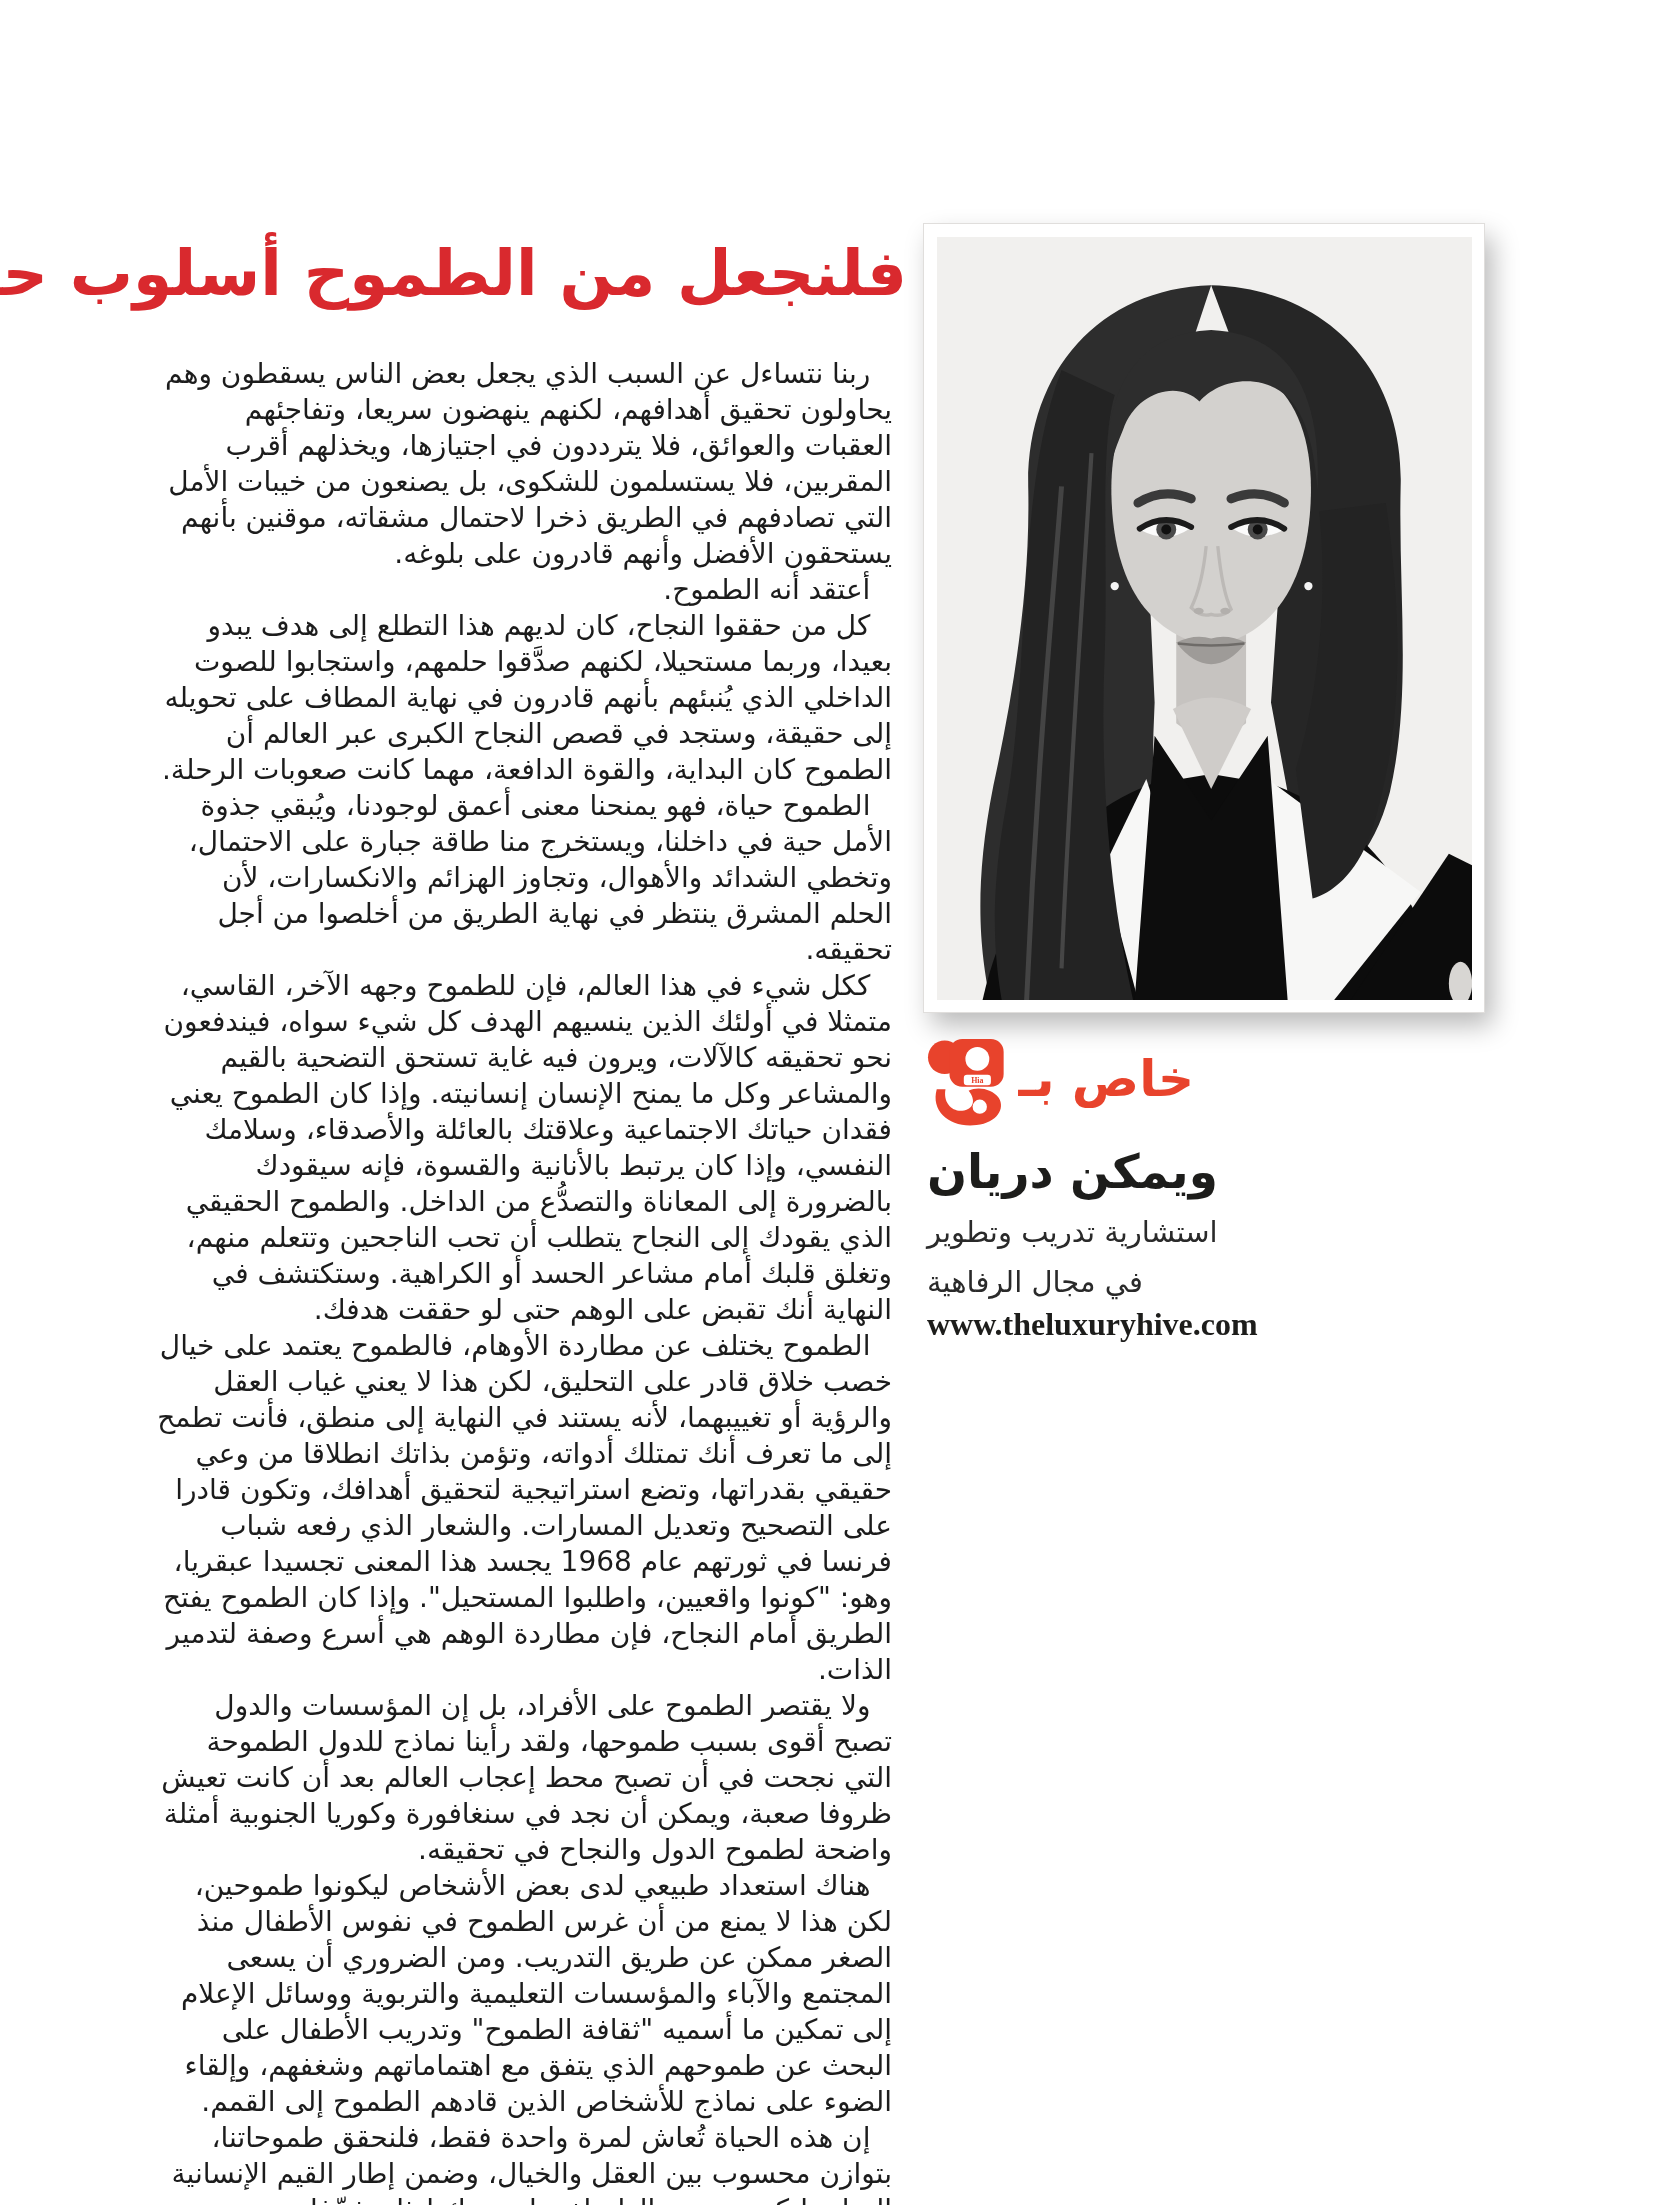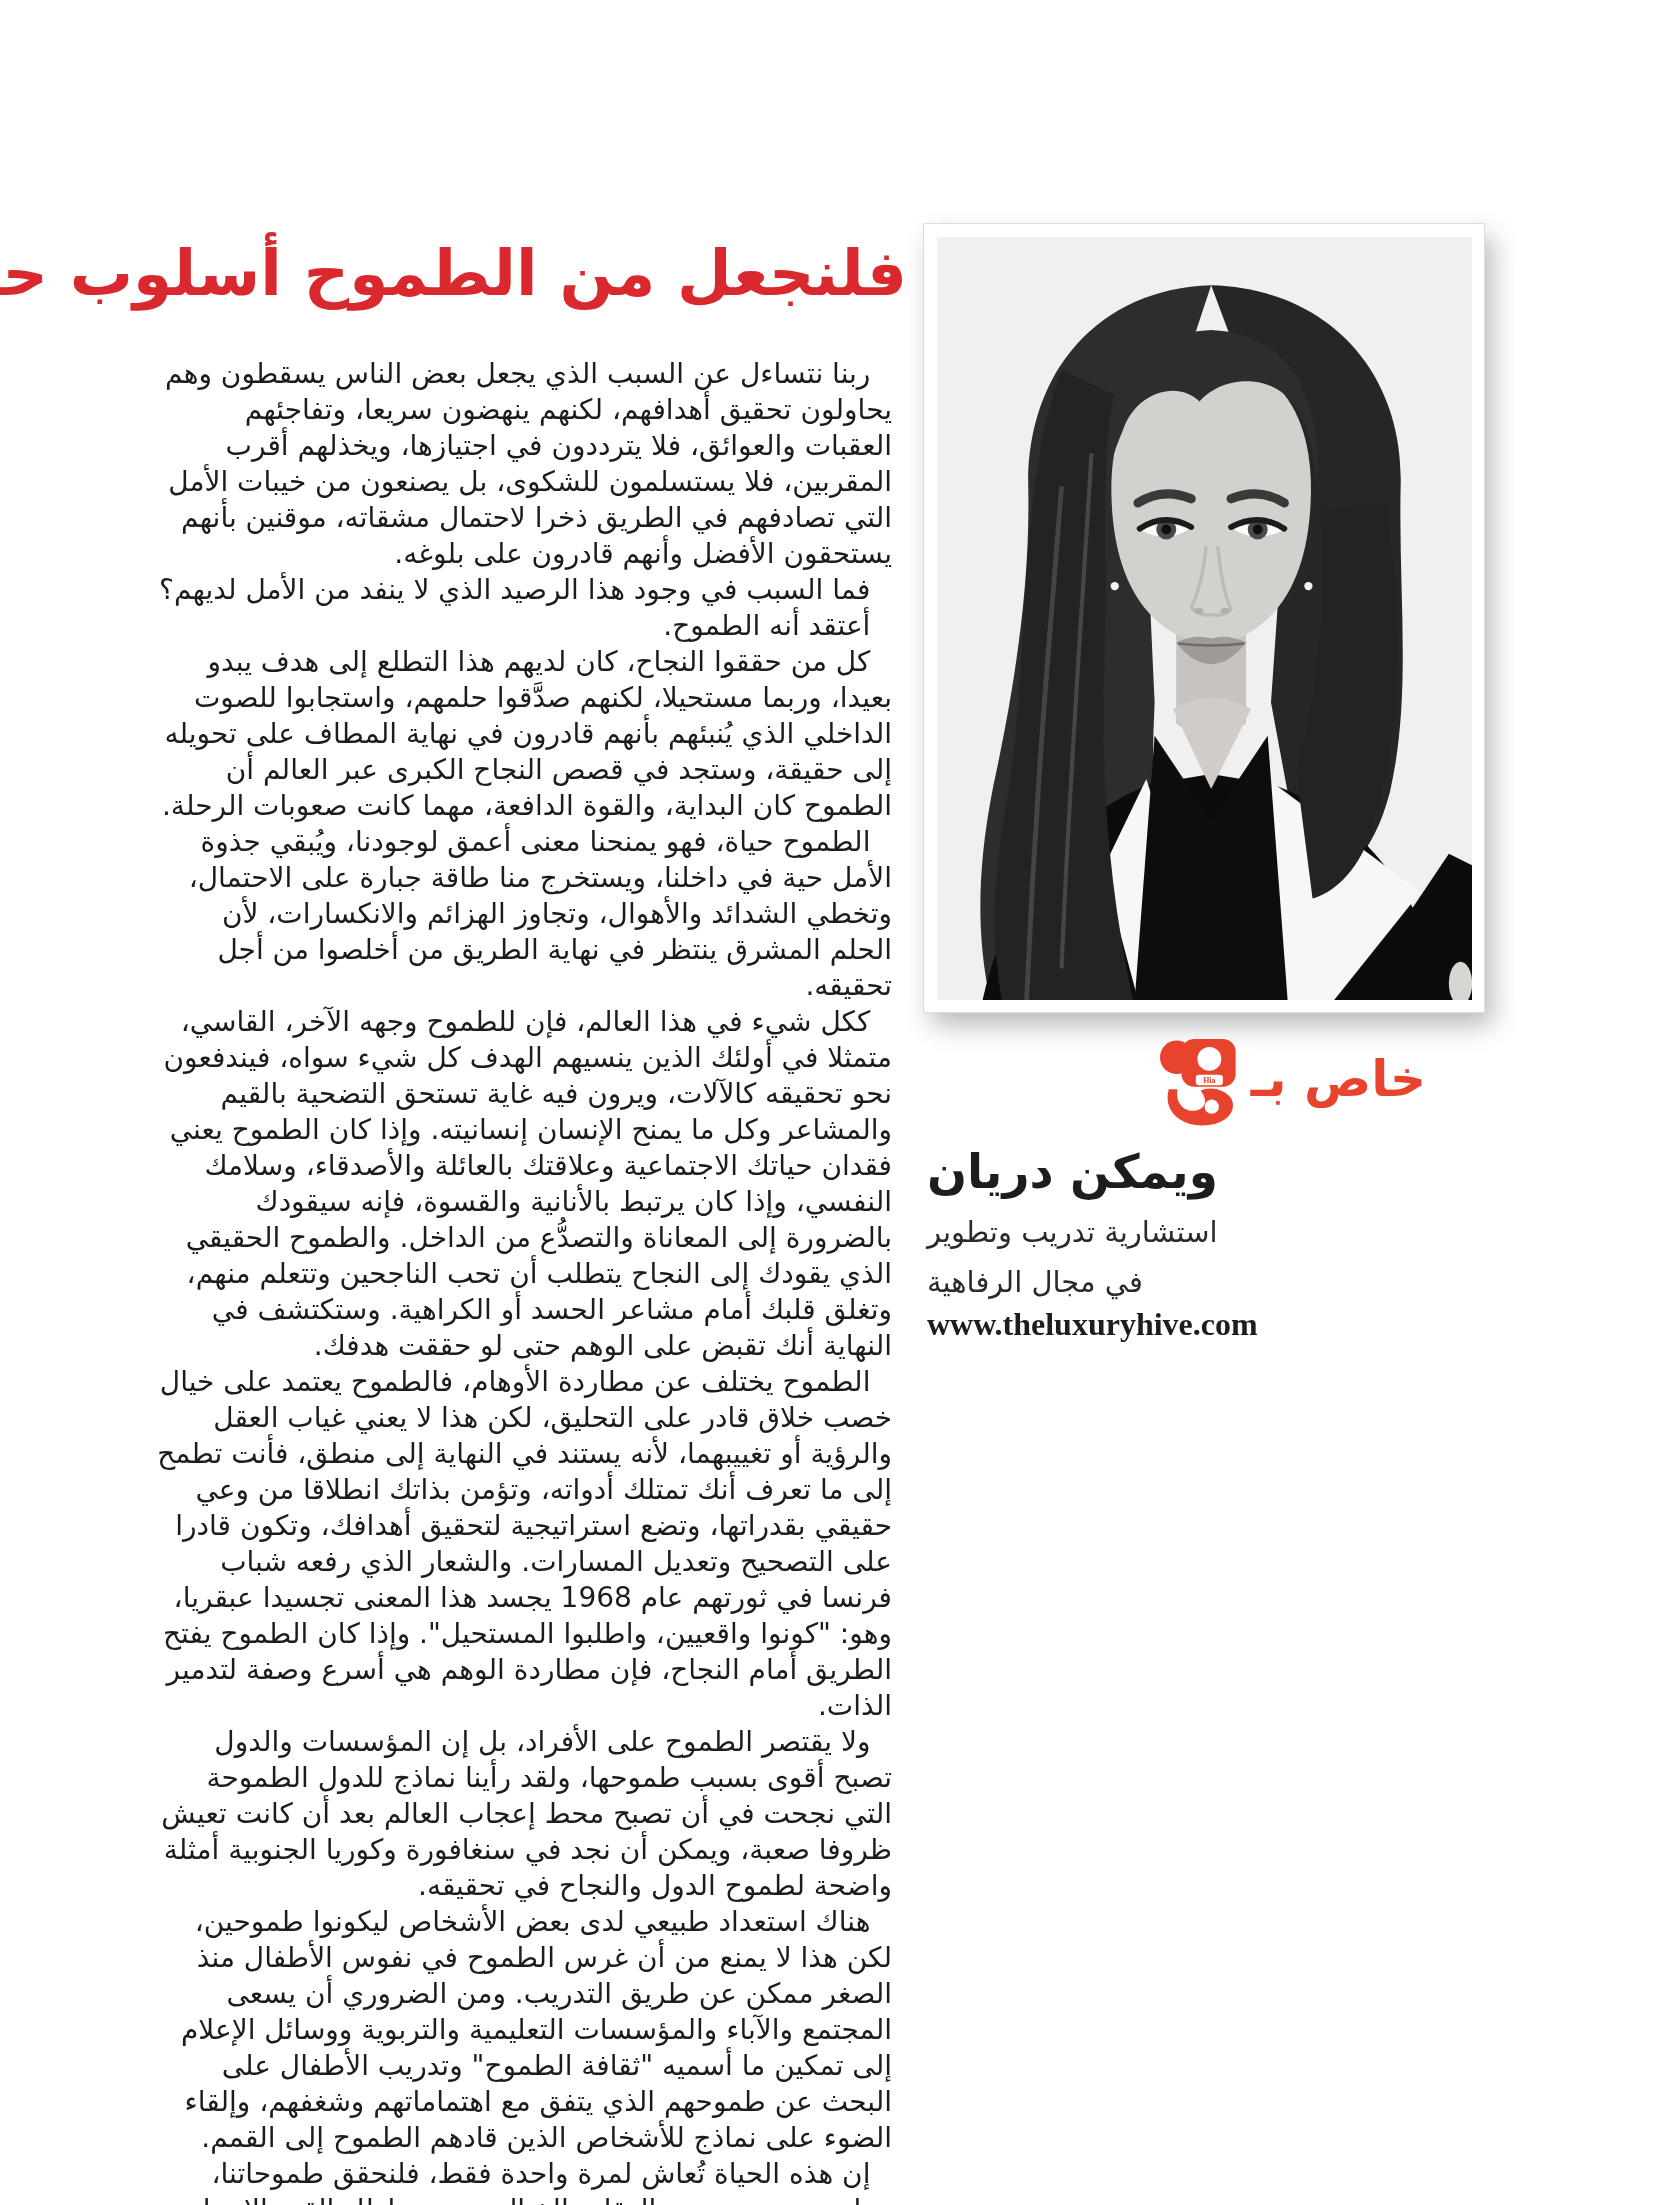--- a/index.html
+++ b/index.html
@@ -14,41 +14,40 @@
             direction:rtl;text-align:right;
             font-size:28px;line-height:36px;color:#1c1c1c;}
   .body-col p{margin:0;text-indent:21.6px;}
 
   .photo-frame{position:absolute;left:923px;top:223px;width:562px;height:790px;margin:0;
                background:#ffffff;border:0.8px solid #e0dedc;box-sizing:border-box;padding:12.5px;
                box-shadow:8.3px 13.3px 25px rgba(0,0,0,0.28);}
   .photo-frame svg{display:block;width:100%;height:100%;}
 
   .byline{position:absolute;left:927px;top:1035px;width:499px;}
-  .exclusive-row{display:flex;align-items:center;gap:11.6px;justify-content:flex-end;}
+  .exclusive-row{display:flex;align-items:center;gap:11.6px;}
   .hia-logo{flex:0 0 auto;}
   .exclusive-label{font-size:50px;font-weight:700;color:#e8432c;line-height:1;padding-bottom:6.7px;}
   .author-name{margin-top:15px;font-size:47px;font-weight:700;color:#1d1d1b;line-height:1.2;}
   .author-role{font-size:29px;color:#2a2a2a;line-height:1.25;}
   .role-1{margin-top:13.3px;}
   .role-2{margin-top:14px;}
   .social{font-family:"Liberation Serif",serif;font-weight:700;font-size:32px;color:#1d1d1b;line-height:1.2;}
   .handle{margin-top:18.3px;}
   .website{margin-top:5px;}
 </style>
 </head>
 <body>
 
 <div class="page">
 
   <h1 class="headline">فلنجعل من الطموح أسلوب حياة</h1>
 
   <div class="body-col">
     <p>ربنا نتساءل عن السبب الذي يجعل بعض الناس يسقطون وهم يحاولون تحقيق أهدافهم، لكنهم ينهضون سريعا، وتفاجئهم العقبات والعوائق، فلا يترددون في اجتيازها، ويخذلهم أقرب المقربين، فلا يستسلمون للشكوى، بل يصنعون من خيبات الأمل التي تصادفهم في الطريق ذخرا لاحتمال مشقاته، موقنين بأنهم يستحقون الأفضل وأنهم قادرون على بلوغه.</p>
-    <p>فما السبب في وجود هذا الرصيد الذي لا ينفد من الأمل لديهم؟</p>
     <p>أعتقد أنه الطموح.</p>
     <p>كل من حققوا النجاح، كان لديهم هذا التطلع إلى هدف يبدو بعيدا، وربما مستحيلا، لكنهم صدَّقوا حلمهم، واستجابوا للصوت الداخلي الذي يُنبئهم بأنهم قادرون في نهاية المطاف على تحويله إلى حقيقة، وستجد في قصص النجاح الكبرى عبر العالم أن الطموح كان البداية، والقوة الدافعة، مهما كانت صعوبات الرحلة.</p>
     <p>الطموح حياة، فهو يمنحنا معنى أعمق لوجودنا، ويُبقي جذوة الأمل حية في داخلنا، ويستخرج منا طاقة جبارة على الاحتمال، وتخطي الشدائد والأهوال، وتجاوز الهزائم والانكسارات، لأن الحلم المشرق ينتظر في نهاية الطريق من أخلصوا من أجل تحقيقه.</p>
     <p>ككل شيء في هذا العالم، فإن للطموح وجهه الآخر، القاسي، متمثلا في أولئك الذين ينسيهم الهدف كل شيء سواه، فيندفعون نحو تحقيقه كالآلات، ويرون فيه غاية تستحق التضحية بالقيم والمشاعر وكل ما يمنح الإنسان إنسانيته. وإذا كان الطموح يعني فقدان حياتك الاجتماعية وعلاقتك بالعائلة والأصدقاء، وسلامك النفسي، وإذا كان يرتبط بالأنانية والقسوة، فإنه سيقودك بالضرورة إلى المعاناة والتصدُّع من الداخل. والطموح الحقيقي الذي يقودك إلى النجاح يتطلب أن تحب الناجحين وتتعلم منهم، وتغلق قلبك أمام مشاعر الحسد أو الكراهية. وستكتشف في النهاية أنك تقبض على الوهم حتى لو حققت هدفك.</p>
     <p>الطموح يختلف عن مطاردة الأوهام، فالطموح يعتمد على خيال خصب خلاق قادر على التحليق، لكن هذا لا يعني غياب العقل والرؤية أو تغييبهما، لأنه يستند في النهاية إلى منطق، فأنت تطمح إلى ما تعرف أنك تمتلك أدواته، وتؤمن بذاتك انطلاقا من وعي حقيقي بقدراتها، وتضع استراتيجية لتحقيق أهدافك، وتكون قادرا على التصحيح وتعديل المسارات. والشعار الذي رفعه شباب فرنسا في ثورتهم عام 1968 يجسد هذا المعنى تجسيدا عبقريا، وهو: "كونوا واقعيين، واطلبوا المستحيل". وإذا كان الطموح يفتح الطريق أمام النجاح، فإن مطاردة الوهم هي أسرع وصفة لتدمير الذات.</p>
     <p>ولا يقتصر الطموح على الأفراد، بل إن المؤسسات والدول تصبح أقوى بسبب طموحها، ولقد رأينا نماذج للدول الطموحة التي نجحت في أن تصبح محط إعجاب العالم بعد أن كانت تعيش ظروفا صعبة، ويمكن أن نجد في سنغافورة وكوريا الجنوبية أمثلة واضحة لطموح الدول والنجاح في تحقيقه.</p>
     <p>هناك استعداد طبيعي لدى بعض الأشخاص ليكونوا طموحين، لكن هذا لا يمنع من أن غرس الطموح في نفوس الأطفال منذ الصغر ممكن عن طريق التدريب. ومن الضروري أن يسعى المجتمع والآباء والمؤسسات التعليمية والتربوية ووسائل الإعلام إلى تمكين ما أسميه "ثقافة الطموح" وتدريب الأطفال على البحث عن طموحهم الذي يتفق مع اهتماماتهم وشغفهم، وإلقاء الضوء على نماذج للأشخاص الذين قادهم الطموح إلى القمم.</p>
     <p>إن هذه الحياة تُعاش لمرة واحدة فقط، فلنحقق طموحاتنا، بتوازن محسوب بين العقل والخيال، وضمن إطار القيم الإنسانية النبيلة، لنكون مصدر إلهام لغيرنا، ونترك إرثا مشرِّفا وسمعة عطرة لنا ولمن آمنوا بنا.</p>
   </div>
 

